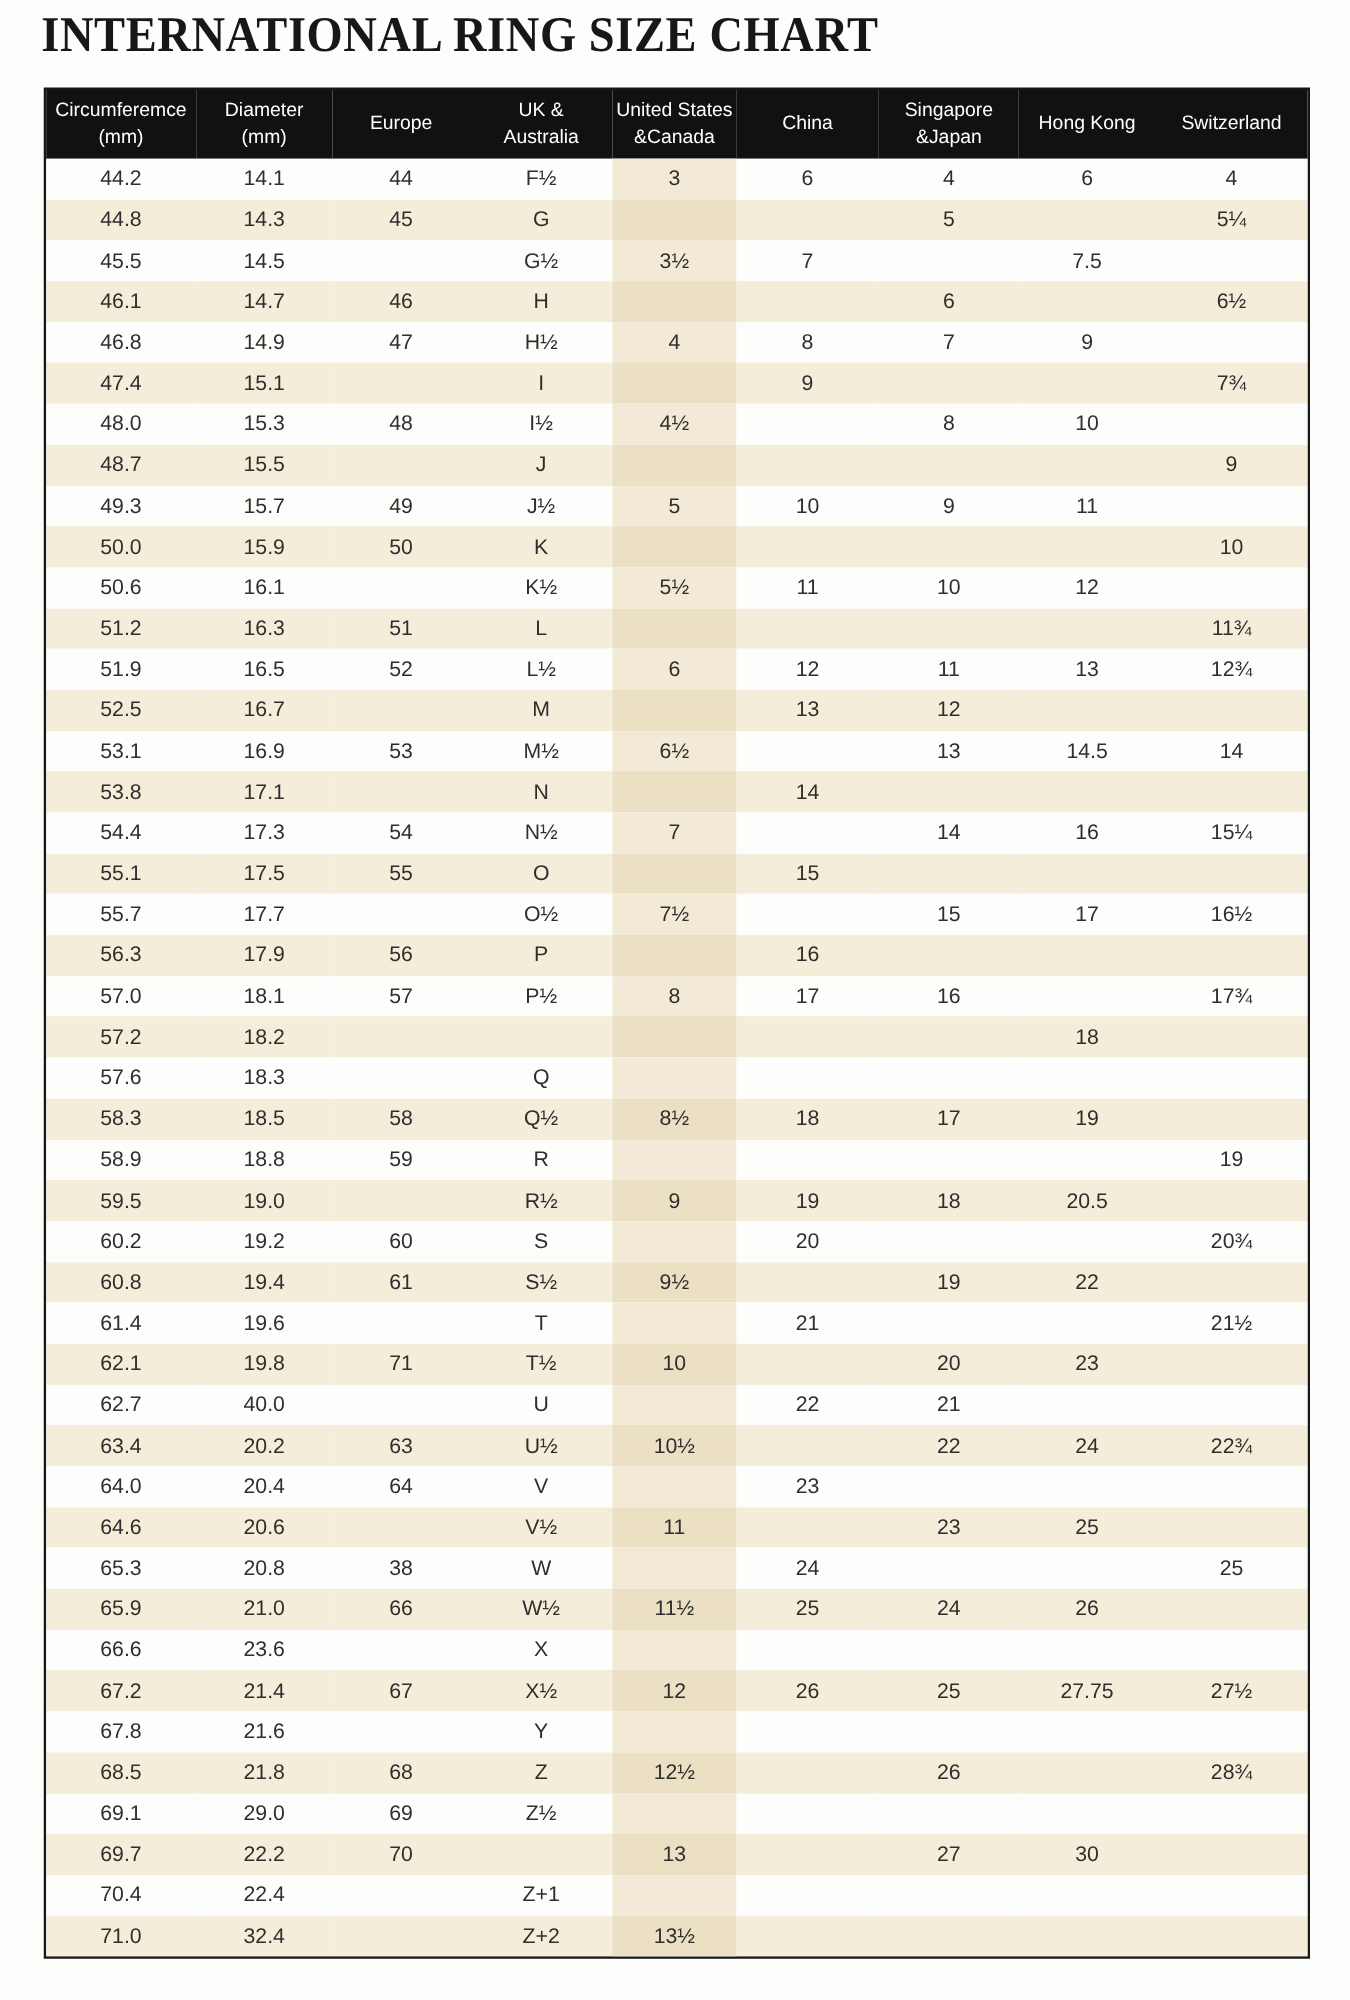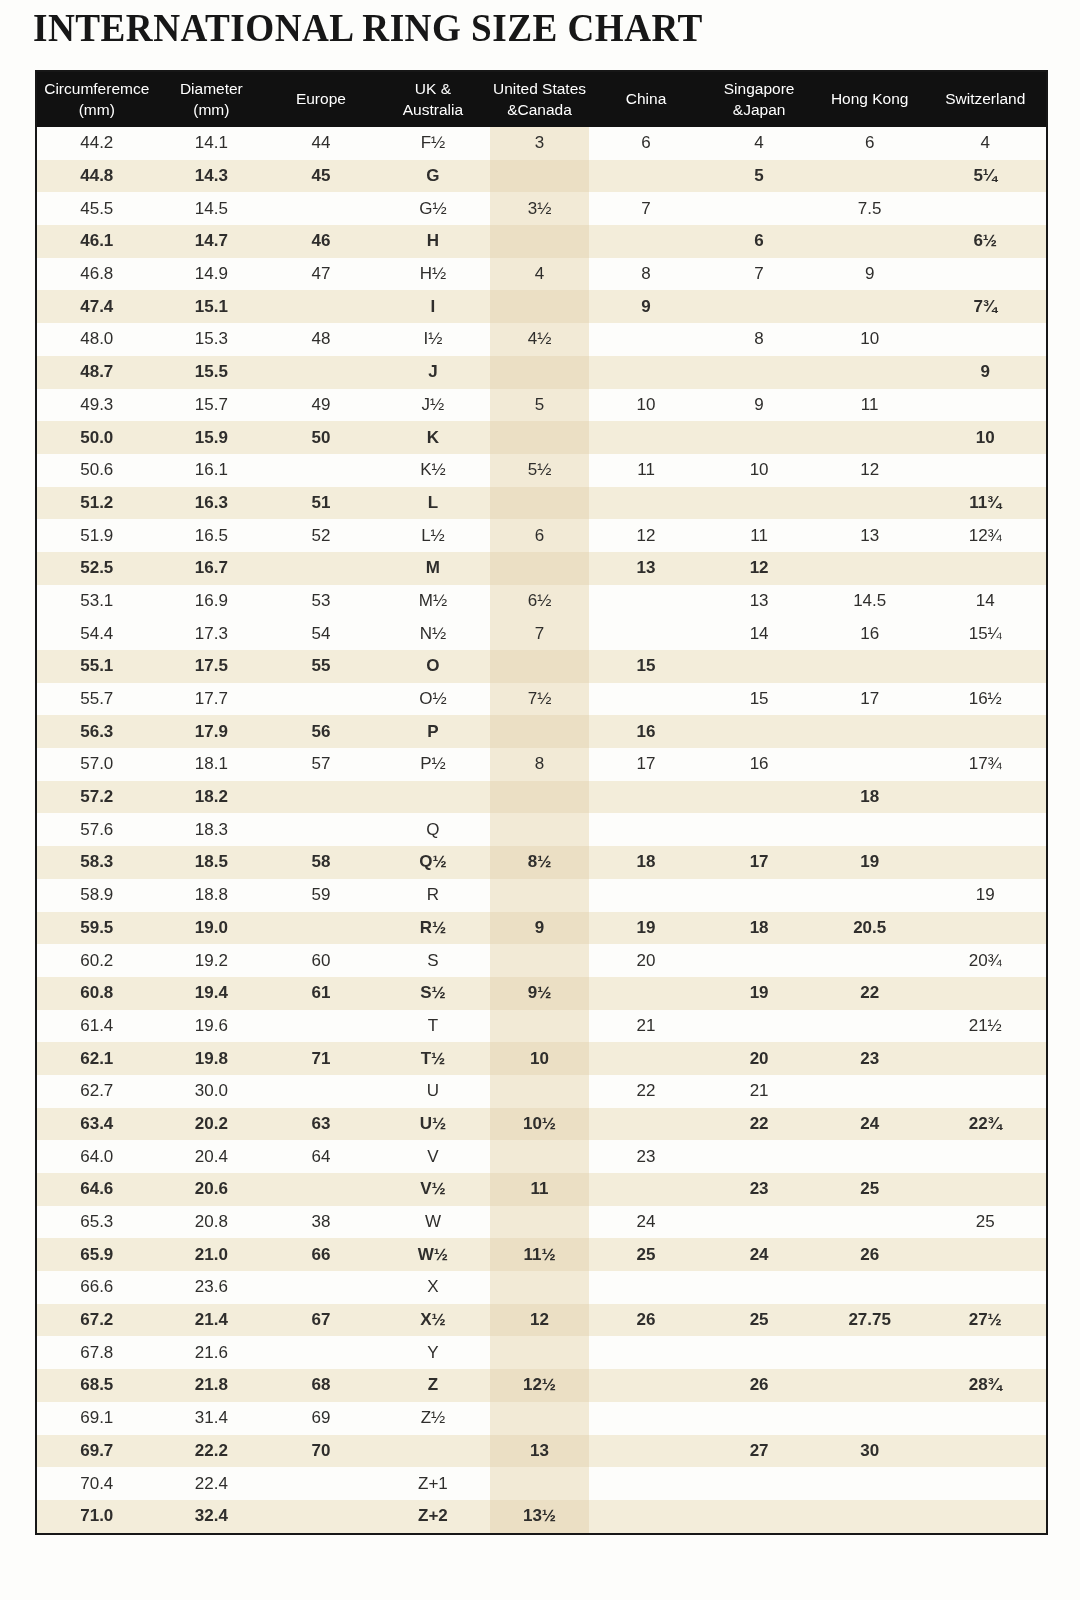--- a/index.html
+++ b/index.html
@@ -65,21 +65,21 @@
   }
   tbody td {
     height: 32.7px;
     padding: 0;
     text-align: center;
     vertical-align: middle;
     font-size: 17px;
     color: var(--text, #2f2e2c);
   }
   tbody tr { background: var(--row-white, #fdfdfb); }
-  tbody tr.beige { background: var(--stripe-beige, #f3edda); font-weight: bold; }
+  tbody tr.beige { background: var(--stripe-beige, #f3edda); }
   tbody td.us { background: var(--us-col-on-white, #f2ead6); }
   tbody tr.beige td.us { background: var(--us-col-on-beige, #ebdfc4); }
 </style>
 </head>
 <body>
 
 <div class="page">
   <h1 class="page-title">INTERNATIONAL RING SIZE CHART</h1>
 
   <div class="table-frame">
@@ -272,20 +272,31 @@
             <td>53.1</td>
             <td>16.9</td>
             <td>53</td>
             <td>M½</td>
             <td class="us">6½</td>
             <td></td>
             <td>13</td>
             <td>14.5</td>
             <td>14</td>
           </tr>
+          <tr class="beige">
+            <td>53.8</td>
+            <td>17.1</td>
+            <td></td>
+            <td>N</td>
+            <td class="us"></td>
+            <td>14</td>
+            <td></td>
+            <td></td>
+            <td></td>
+          </tr>
           <tr>
             <td>54.4</td>
             <td>17.3</td>
             <td>54</td>
             <td>N½</td>
             <td class="us">7</td>
             <td></td>
             <td>14</td>
             <td>16</td>
             <td>15¼</td>
@@ -428,21 +439,21 @@
             <td>71</td>
             <td>T½</td>
             <td class="us">10</td>
             <td></td>
             <td>20</td>
             <td>23</td>
             <td></td>
           </tr>
           <tr>
             <td>62.7</td>
-            <td>30.0</td>
+            <td>40.0</td>
             <td></td>
             <td>U</td>
             <td class="us"></td>
             <td>22</td>
             <td>21</td>
             <td></td>
             <td></td>
           </tr>
           <tr class="beige">
             <td>63.4</td>
@@ -538,21 +549,21 @@
             <td>68</td>
             <td>Z</td>
             <td class="us">12½</td>
             <td></td>
             <td>26</td>
             <td></td>
             <td>28¾</td>
           </tr>
           <tr>
             <td>69.1</td>
-            <td>31.4</td>
+            <td>29.0</td>
             <td>69</td>
             <td>Z½</td>
             <td class="us"></td>
             <td></td>
             <td></td>
             <td></td>
             <td></td>
           </tr>
           <tr class="beige">
             <td>69.7</td>

